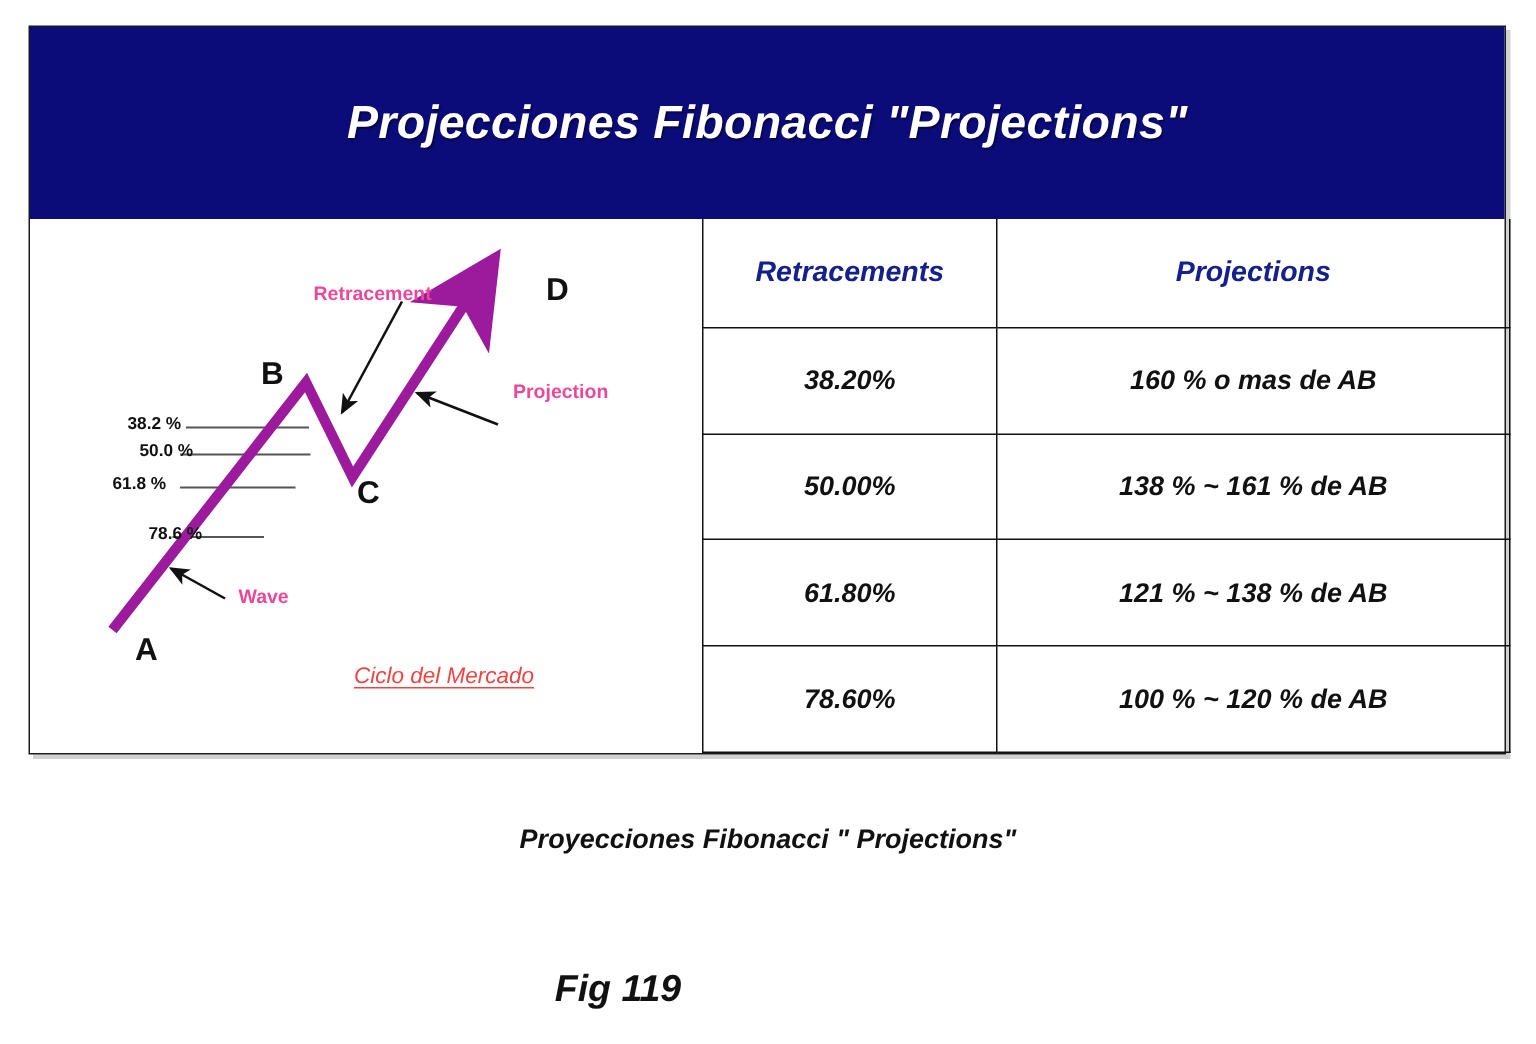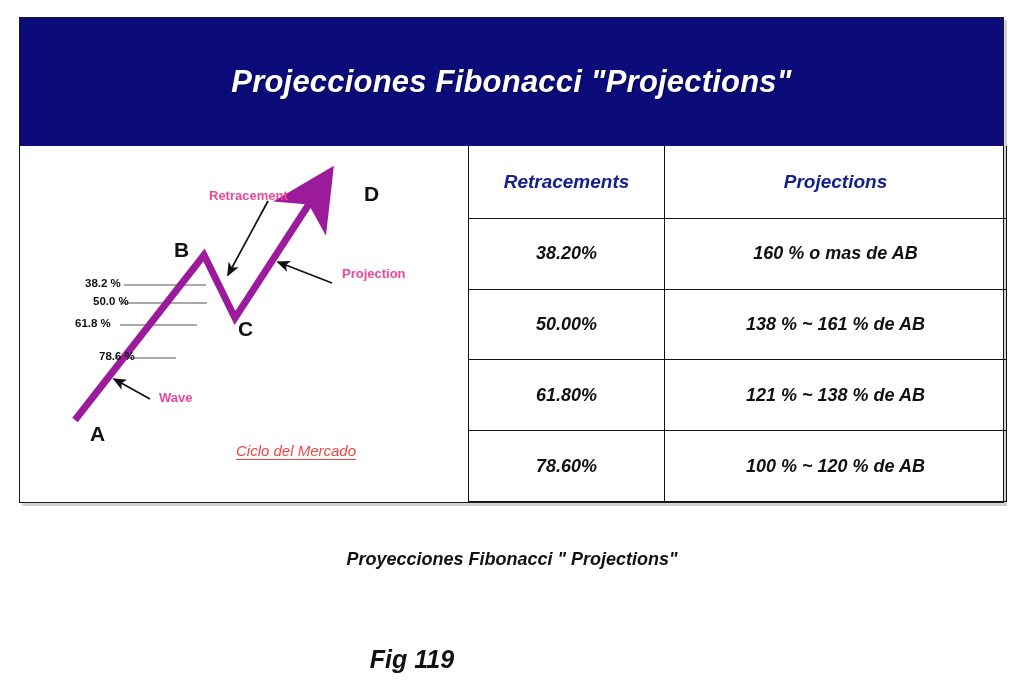--- a/index.html
+++ b/index.html
@@ -206,21 +206,21 @@
         <line x1="312" y1="137" x2="258" y2="116" stroke="#111111" stroke-width="1.7" marker-end="url(#ann-arrow)"></line>
         <line x1="130" y1="253" x2="94" y2="233" stroke="#111111" stroke-width="1.7" marker-end="url(#ann-arrow)"></line>
       </svg>
 
       <div class="dg-label pt-label" style="left:70px;  top:277px;">A</div>
       <div class="dg-label pt-label" style="left:154px; top:93px;">B</div>
       <div class="dg-label pt-label" style="left:218px; top:172px;">C</div>
       <div class="dg-label pt-label" style="left:344px; top:37px;">D</div>
 
       <div class="dg-label ann-label" style="left:189px; top:43px;">Retracement</div>
-      <div class="dg-label ann-label" style="left:322px; top:121px;">Projection</div>
+      <div class="dg-label ann-label" style="left:322px; top:108px;">Projection</div>
       <div class="dg-label ann-label" style="left:139px; top:245px;">Wave</div>
 
       <div class="dg-label pct-label" style="left:65px; top:132px;">38.2 %</div>
       <div class="dg-label pct-label" style="left:73px; top:150px;">50.0 %</div>
       <div class="dg-label pct-label" style="left:55px; top:172px;">61.8 %</div>
       <div class="dg-label pct-label" style="left:55px; top:205px;margin-left:24px;">78.6 %</div>
 
       <div class="dg-label" id="ciclo-label" style="left:216px; top:297px;">Ciclo del Mercado</div>
     </div>
 

